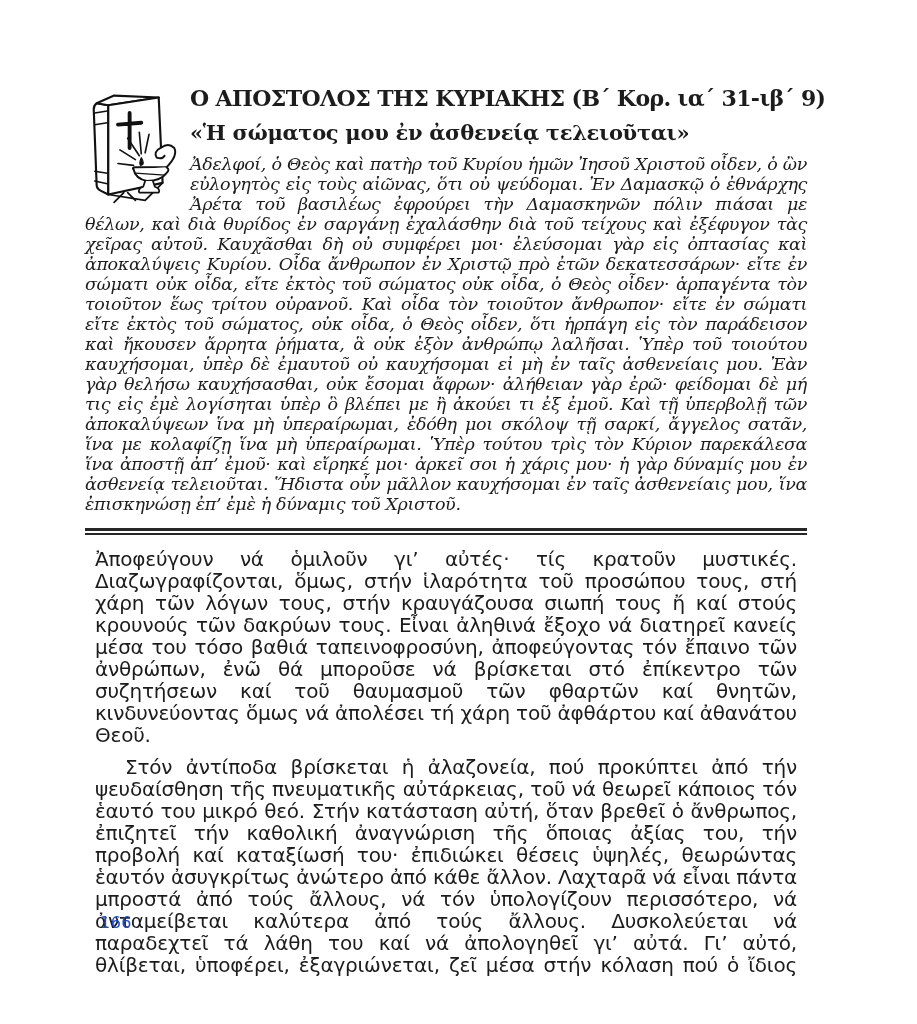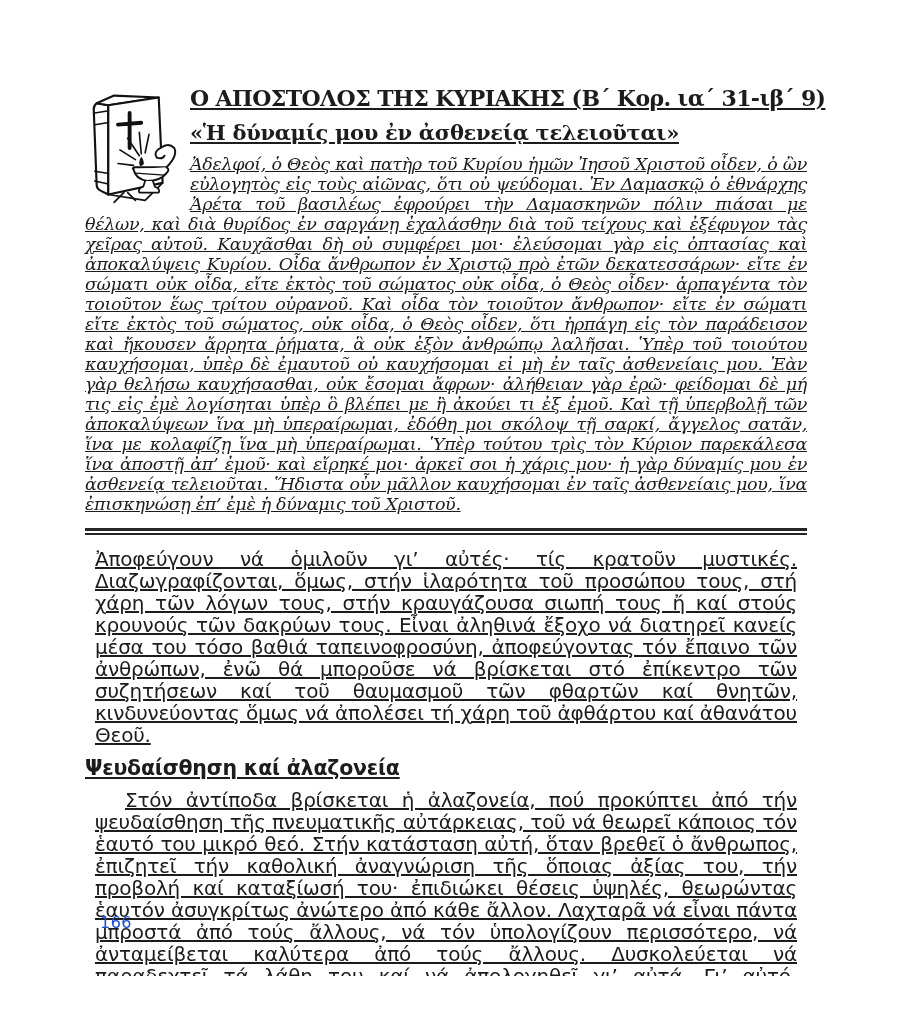--- a/index.html
+++ b/index.html
@@ -11,21 +11,20 @@
     position: relative;
     width: 917px;
     height: 976px;
     margin: 0 auto;
     background: #ffffff;
     color: #1c1c1c;
     box-sizing: border-box;
     padding: 85px 110px 0 85px;
     overflow: hidden;
     font-family: "DejaVu Sans", sans-serif;
-    text-decoration: underline;
   }
   
   .icon-float {
     float: left;
     width: 97px;
     height: 118px;
     margin: 2px 8px 4px 0;
   }
   .icon-float svg { width: 100%; height: 100%; display: block; }
   .title {
@@ -113,27 +112,26 @@
       <path d="M58 72 Q55 78 58 81 Q62 78 58 72 Z" fill="#111111" stroke-width="1.2"></path>
 
       <path d="M50 84 Q48 82 52 82 L84 82 Q96 70 92 62 Q86 56 78 62 Q70 66 74 72 Q80 74 82 70" fill="#ffffff" stroke-width="2"></path>
       <path d="M50 84 Q52 94 64 96 Q78 96 84 88 Q88 84 84 82" fill="#ffffff" stroke-width="2"></path>
       <path d="M52 88 L82 90" stroke-width="1.4"></path>
       <path d="M62 96 L60 102 Q54 104 56 108 L76 108 Q78 104 72 102 L70 96" fill="#ffffff" stroke-width="1.8"></path>
     </svg>
   </div>
 
   <h1 class="title">Ο ΑΠΟΣΤΟΛΟΣ ΤΗΣ ΚΥΡΙΑΚΗΣ (Β´ Κορ. ια´ 31-ιβ´ 9)</h1>
-  <h2 class="subtitle">«Ἡ δύναμίς μου ἐν ἀσθενείᾳ τελειοῦται»</h2>
+  <h2 class="subtitle">«Ἡ σώματος μου ἐν ἀσθενείᾳ τελειοῦται»</h2>
 
   <p class="scripture">Ἀδελφοί, ὁ Θεὸς καὶ πατὴρ τοῦ Κυρίου ἡμῶν Ἰησοῦ Χριστοῦ οἶδεν, ὁ ὢν εὐλογητὸς εἰς τοὺς αἰῶνας, ὅτι οὐ ψεύδομαι. Ἐν Δαμασκῷ ὁ ἐθνάρχης Ἀρέτα τοῦ βασιλέως ἐφρούρει τὴν Δαμασκηνῶν πόλιν πιάσαι με θέλων, καὶ διὰ θυρίδος ἐν σαργάνῃ ἐχαλάσθην διὰ τοῦ τείχους καὶ ἐξέφυγον τὰς χεῖρας αὐτοῦ. Καυχᾶσθαι δὴ οὐ συμφέρει μοι· ἐλεύσομαι γὰρ εἰς ὀπτασίας καὶ ἀποκαλύψεις Κυρίου. Οἶδα ἄνθρωπον ἐν Χριστῷ πρὸ ἐτῶν δεκατεσσάρων· εἴτε ἐν σώματι οὐκ οἶδα, εἴτε ἐκτὸς τοῦ σώματος οὐκ οἶδα, ὁ Θεὸς οἶδεν· ἁρπαγέντα τὸν τοιοῦτον ἕως τρίτου οὐρανοῦ. Καὶ οἶδα τὸν τοιοῦτον ἄνθρωπον· εἴτε ἐν σώματι εἴτε ἐκτὸς τοῦ σώματος, οὐκ οἶδα, ὁ Θεὸς οἶδεν, ὅτι ἡρπάγη εἰς τὸν παράδεισον καὶ ἤκουσεν ἄρρητα ῥήματα, ἃ οὐκ ἐξὸν ἀνθρώπῳ λαλῆσαι. Ὑπὲρ τοῦ τοιούτου καυχήσομαι, ὑπὲρ δὲ ἐμαυτοῦ οὐ καυχήσομαι εἰ μὴ ἐν ταῖς ἀσθενείαις μου. Ἐὰν γὰρ θελήσω καυχήσασθαι, οὐκ ἔσομαι ἄφρων· ἀλήθειαν γὰρ ἐρῶ· φείδομαι δὲ μή τις εἰς ἐμὲ λογίσηται ὑπὲρ ὃ βλέπει με ἢ ἀκούει τι ἐξ ἐμοῦ. Καὶ τῇ ὑπερβολῇ τῶν ἀποκαλύψεων ἵνα μὴ ὑπεραίρωμαι, ἐδόθη μοι σκόλοψ τῇ σαρκί, ἄγγελος σατᾶν, ἵνα με κολαφίζῃ ἵνα μὴ ὑπεραίρωμαι. Ὑπὲρ τούτου τρὶς τὸν Κύριον παρεκάλεσα ἵνα ἀποστῇ ἀπ’ ἐμοῦ· καὶ εἴρηκέ μοι· ἀρκεῖ σοι ἡ χάρις μου· ἡ γὰρ δύναμίς μου ἐν ἀσθενείᾳ τελειοῦται. Ἥδιστα οὖν μᾶλλον καυχήσομαι ἐν ταῖς ἀσθενείαις μου, ἵνα ἐπισκηνώσῃ ἐπ’ ἐμὲ ἡ δύναμις τοῦ Χριστοῦ.</p>
 
   <div class="rule"></div>
 
   <div class="body-text">
     <p>Ἀποφεύγουν νά ὁμιλοῦν γι’ αὐτές· τίς κρατοῦν μυστικές. Διαζωγραφίζονται, ὅμως, στήν ἱλαρότητα τοῦ προσώπου τους, στή χάρη τῶν λόγων τους, στήν κραυγάζουσα σιωπή τους ἤ καί στούς κρουνούς τῶν δακρύων τους. Εἶναι ἀληθινά ἔξοχο νά διατηρεῖ κανείς μέσα του τόσο βαθιά ταπεινοφροσύνη, ἀποφεύγοντας τόν ἔπαινο τῶν ἀνθρώπων, ἐνῶ θά μποροῦσε νά βρίσκεται στό ἐπίκεντρο τῶν συζητήσεων καί τοῦ θαυμασμοῦ τῶν φθαρτῶν καί θνητῶν, κινδυνεύοντας ὅμως νά ἀπολέσει τή χάρη τοῦ ἀφθάρτου καί ἀθανάτου Θεοῦ.</p>
-    <h3 class="section-heading">Ψευδαίσθηση καί ἀλαζονεία</h3>
     <p class="indent">Στόν ἀντίποδα βρίσκεται ἡ ἀλαζονεία, πού προκύπτει ἀπό τήν ψευδαίσθηση τῆς πνευματικῆς αὐτάρκειας, τοῦ νά θεωρεῖ κάποιος τόν ἑαυτό του μικρό θεό. Στήν κατάσταση αὐτή, ὅταν βρεθεῖ ὁ ἄνθρωπος, ἐπιζητεῖ τήν καθολική ἀναγνώριση τῆς ὅποιας ἀξίας του, τήν προβολή καί καταξίωσή του· ἐπιδιώκει θέσεις ὑψηλές, θεωρώντας ἑαυτόν ἀσυγκρίτως ἀνώτερο ἀπό κάθε ἄλλον. Λαχταρᾶ νά εἶναι πάντα μπροστά ἀπό τούς ἄλλους, νά τόν ὑπολογίζουν περισσότερο, νά ἀνταμείβεται καλύτερα ἀπό τούς ἄλλους. Δυσκολεύεται νά παραδεχτεῖ τά λάθη του καί νά ἀπολογηθεῖ γι’ αὐτά. Γι’ αὐτό, θλίβεται, ὑποφέρει, ἐξαγριώνεται, ζεῖ μέσα στήν κόλαση πού ὁ ἴδιος ἔκτισε γύρω του, ὅταν νιώθει ὅτι ἀδικεῖται καί</p>
   </div>
 
   <div class="page-number">166</div>
 
 </div>
 
 </body></html>

